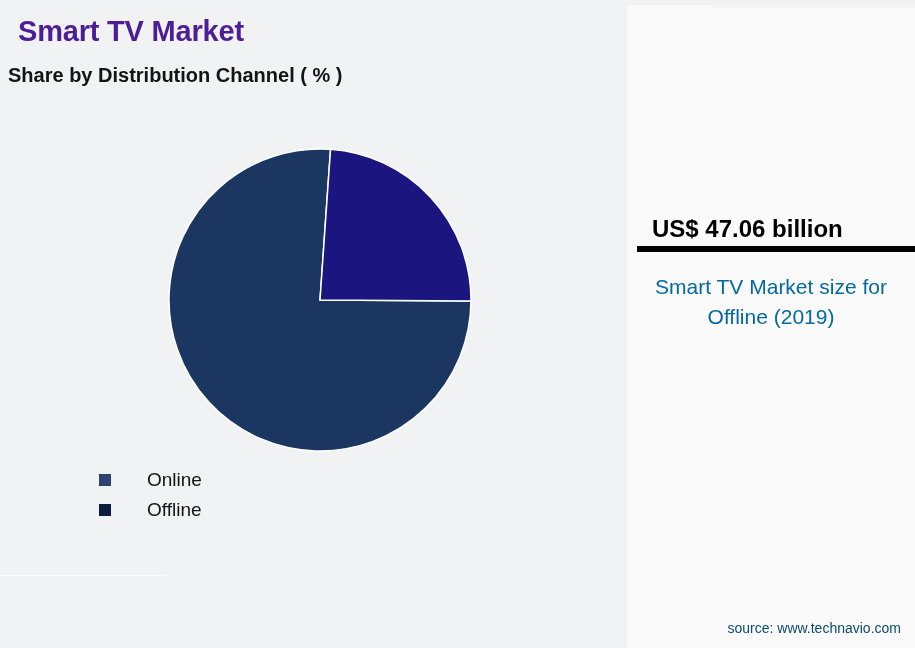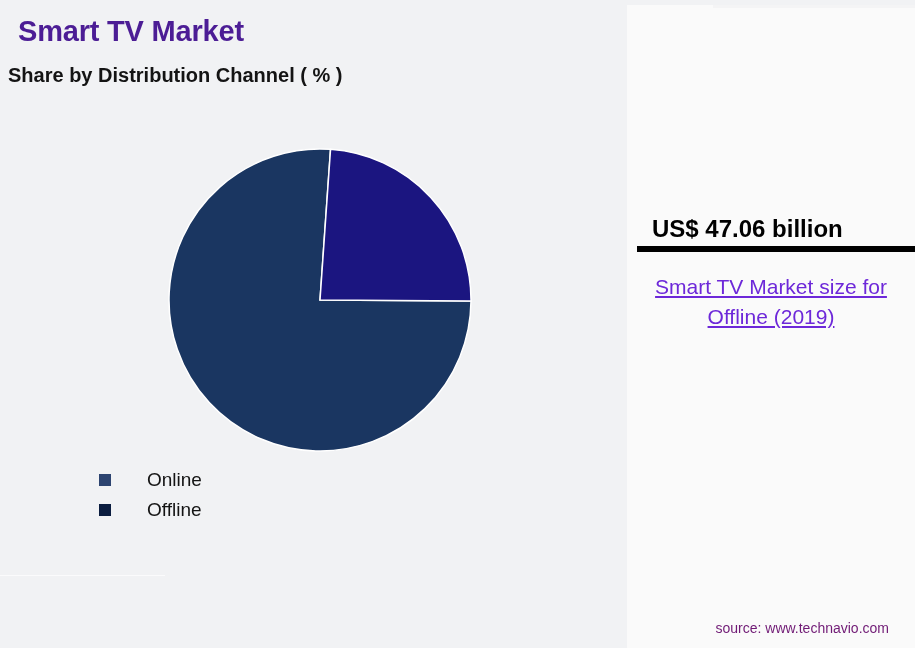--- a/index.html
+++ b/index.html
@@ -144,30 +144,29 @@
   }
 
   .stat-caption {
     position: absolute;
     left: 14px;
     top: 272px;
     width: 260px;
     text-align: center;
     font-size: 21px;
     line-height: 30px;
-    color: #6d28d9;
-    text-decoration: underline;
+    color: #0369a1;
   }
 
   .stat-source {
     position: absolute;
-    right: 26px;
+    right: 14px;
     bottom: 12px;
     font-size: 14px;
-    color: #701a75;
+    color: #0c4a6e;
     white-space: nowrap;
   }
 </style>
 </head>
 <body>
 
 <div id="infographic">
 
   <div class="chart-panel">
 

